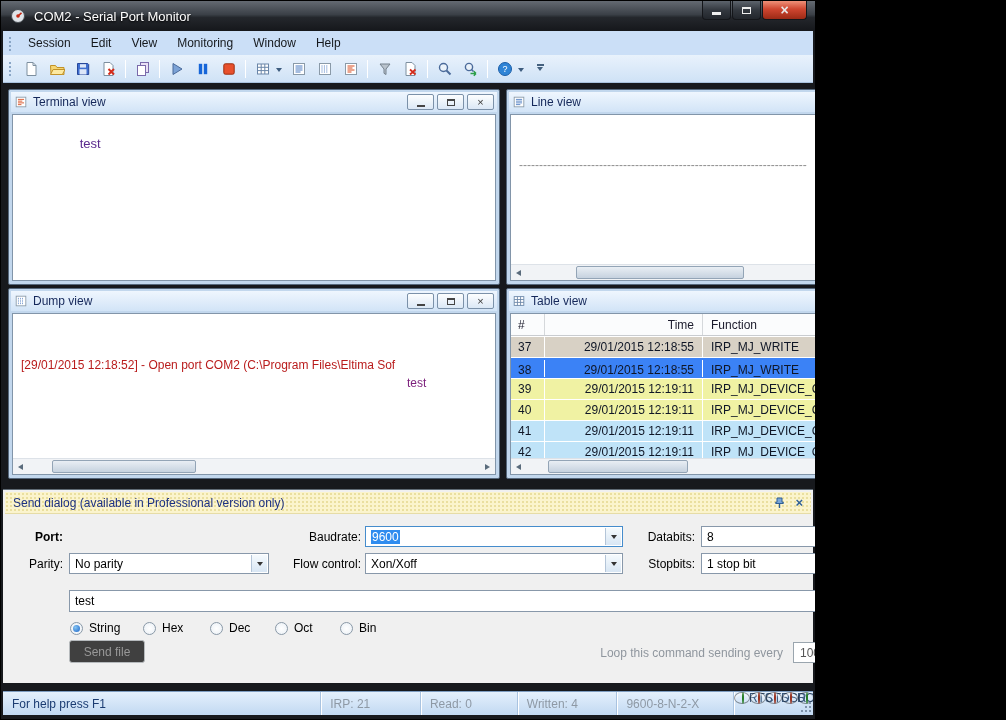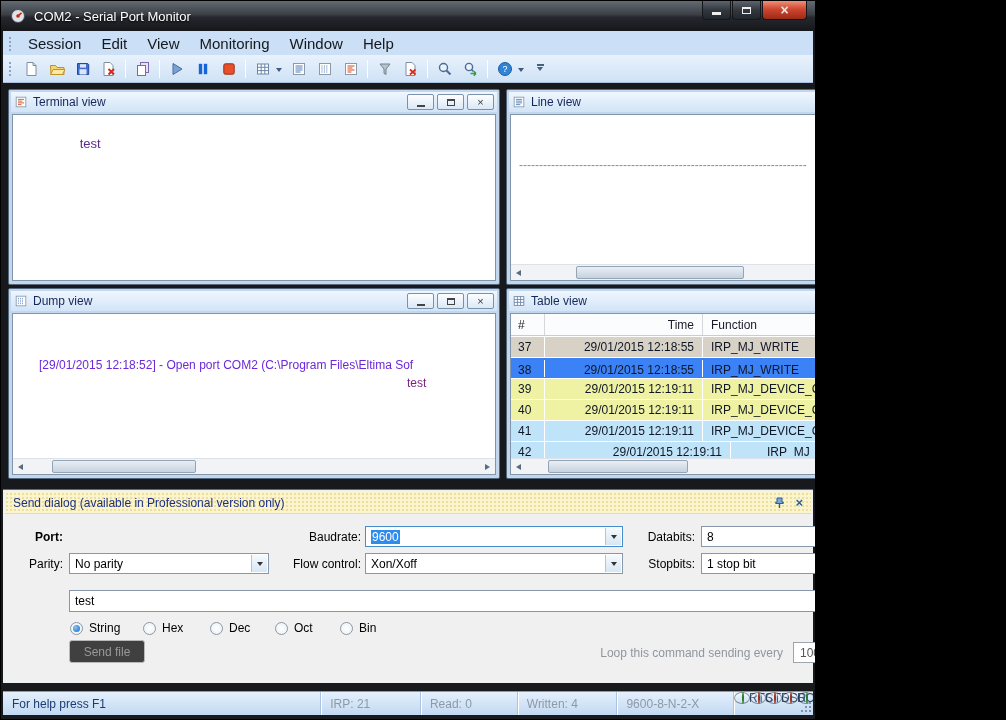--- a/index.html
+++ b/index.html
@@ -11,21 +11,21 @@
   .tbar .ttl{font-size:13px;margin-left:8px;text-shadow:0 1px 2px #000}
   .winbtns{position:absolute;top:0;right:8px;display:flex;gap:1px}
   .wb{width:29px;height:19px;border:1px solid #14161a;border-top:none;border-radius:0 0 4px 4px;background:linear-gradient(#5d646d,#33383f 50%,#22262c);color:#e8e8e8;display:flex;align-items:center;justify-content:center;font-size:11px}
   .wb .dash{width:9px;height:3px;background:#eee;margin-top:6px}
   .wb .box{width:9px;height:7px;border:1px solid #eee;border-top-width:2px}
   .wb.close{width:45px;background:linear-gradient(#ef9179,#cf4630 45%,#9c2a16);font-size:14px;font-weight:bold}
 
   
   .menubar{position:absolute;left:2px;right:2px;top:30px;height:24px;background:#cbdff7;display:flex;align-items:center;padding-left:5px;gap:2px}
   .grip{width:4px;height:15px;margin-right:5px;background:radial-gradient(circle,#8aa6c6 1px,transparent 1.2px);background-size:4px 4px;background-repeat:repeat-y}
-  .mi{font-size:15px;color:#15181c;padding:4px 9px}
+  .mi{font-size:12px;color:#15181c;padding:4px 9px}
 
   
   .toolbar{position:absolute;left:2px;right:2px;top:54px;height:28px;background:linear-gradient(#e9f2fc,#cfe2f6);border-bottom:1px solid #a9c1dd;display:flex;align-items:center;padding-left:5px;gap:1px}
   .tb{width:25px;height:24px;display:flex;align-items:center;justify-content:center}
   .tsep{width:1px;height:18px;background:#9db4cc;border-right:1px solid #fff;margin:0 3px}
   .caret{width:0;height:0;border:3px solid transparent;border-top:4px solid #3d5c7e;margin:5px 3px 0 0}
   .tovf{margin-left:6px;width:12px;display:flex;flex-direction:column;align-items:center;gap:1px}
   .tovf i{display:block;width:7px;height:2px;background:#44617f}
   .tovf b{width:0;height:0;border:3.5px solid transparent;border-top:4px solid #44617f}
 
@@ -347,21 +347,21 @@
           <span class="cbtn">
               <span class="box"></span>
             </span>
           <span class="cbtn">
               <span>×</span>
             </span>
         </span>
       </div>
       <div class="cw-body">
         <div class="mono" style="position:absolute;left:0;top:0;right:0;bottom:16px;padding:6px 8px;overflow:hidden">
-          <div style="color: #6d28d9; margin-left: 18px;">[29/01/2015 12:18:52] - Open port COM2 (C:\Program Files\Eltima Sof</div>
+          <div style="color: #b91c1c;">[29/01/2015 12:18:52] - Open port COM2 (C:\Program Files\Eltima Sof</div>
           <div>&nbsp;</div>
           
           
           <span style="position: absolute; left: 394px; top: 60px; color: rgb(123, 31, 123);">test</span>
         </div>
         <div class="hsb" style="right:0">
           <span class="sa" style="left:0">
               <span class="tri lf"></span>
             </span>
           <span class="sa" style="right:0">
@@ -415,21 +415,21 @@
         <div class="trow" style="background-color: rgb(240, 242, 163);">
           <span class="c1">40</span>
             <span class="c2">29/01/2015 12:19:11</span>
             <span class="c3">IRP_MJ_DEVICE_CONTROL (IOCTL_SERIAL_SET_BAUD_RATE)</span>
         </div>
         <div class="trow" style="background-color: rgb(191, 227, 248);">
           <span class="c1">41</span>
             <span class="c2">29/01/2015 12:19:11</span>
             <span class="c3">IRP_MJ_DEVICE_CONTROL (IOCTL_SERIAL_GET_BAUD_RATE)</span>
         </div>
-        <div class="trow" style="background-color: rgb(191, 227, 248); gap: 28px;">
+        <div class="trow" style="background-color: rgb(191, 227, 248);">
           <span class="c1">42</span>
             <span class="c2">29/01/2015 12:19:11</span>
             <span class="c3">IRP_MJ_DEVICE_CONTROL (IOCTL_SERIAL_GET_BAUD_RATE)</span>
         </div>
         <div class="vsb">
           <span class="sa" style="top:0">
               <span class="tri up"></span>
             </span>
           <span class="sa" style="bottom:0">
               <span class="tri dn"></span>

